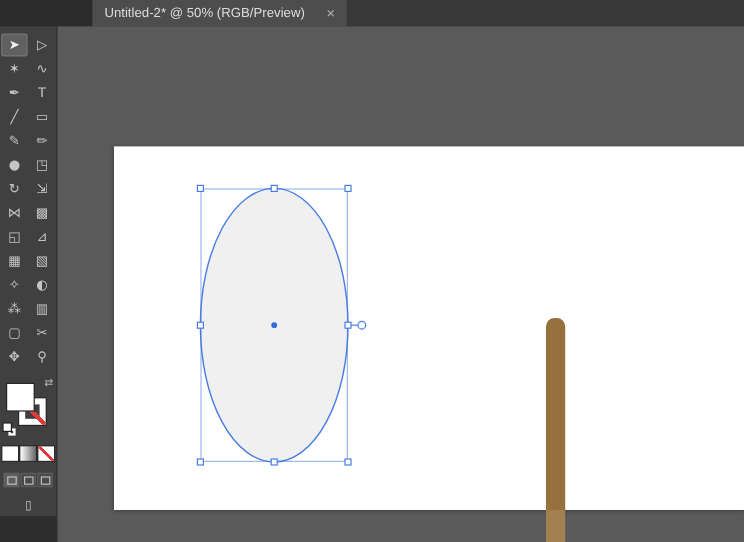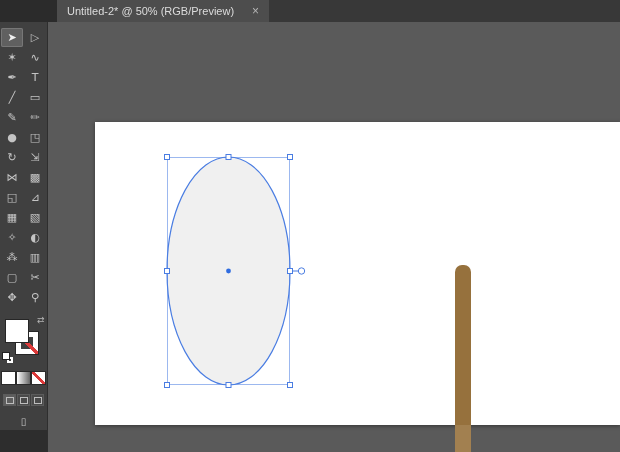--- a/index.html
+++ b/index.html
@@ -2,21 +2,21 @@
 <html><head>
 <meta charset="utf-8">
 <style>
   * { margin:0; padding:0; box-sizing:border-box; }
   html,body { width:620px; height:452px; overflow:hidden; }
   body { font-family:"Liberation Sans","DejaVu Sans",sans-serif; background:#2b2b2b; }
 
   .app { width:620px; height:452px; display:flex; flex-direction:column; }
 
   
-  .tabbar { height:22px; display:flex; align-items:stretch; background:#383838; flex:0 0 22px; }
+  .tabbar { height:22px; display:flex; align-items:stretch; background:#383838; flex:0 0 22px;margin-left:20px; }
   .tab-lead { width:57px; background:#2b2b2b; }
   .tab { background:#4d4d4d; display:flex; align-items:center; padding:0 10px; gap:18px; }
   .tab-title { font-size:11px; color:#dcdcdc; white-space:nowrap; }
   .tab-close { font-size:12px; color:#b5b5b5; cursor:pointer; line-height:1; }
   .tab-fill { flex:1; background:#383838; }
 
   
   .body { flex:1; display:flex; min-height:0; }
 
   

